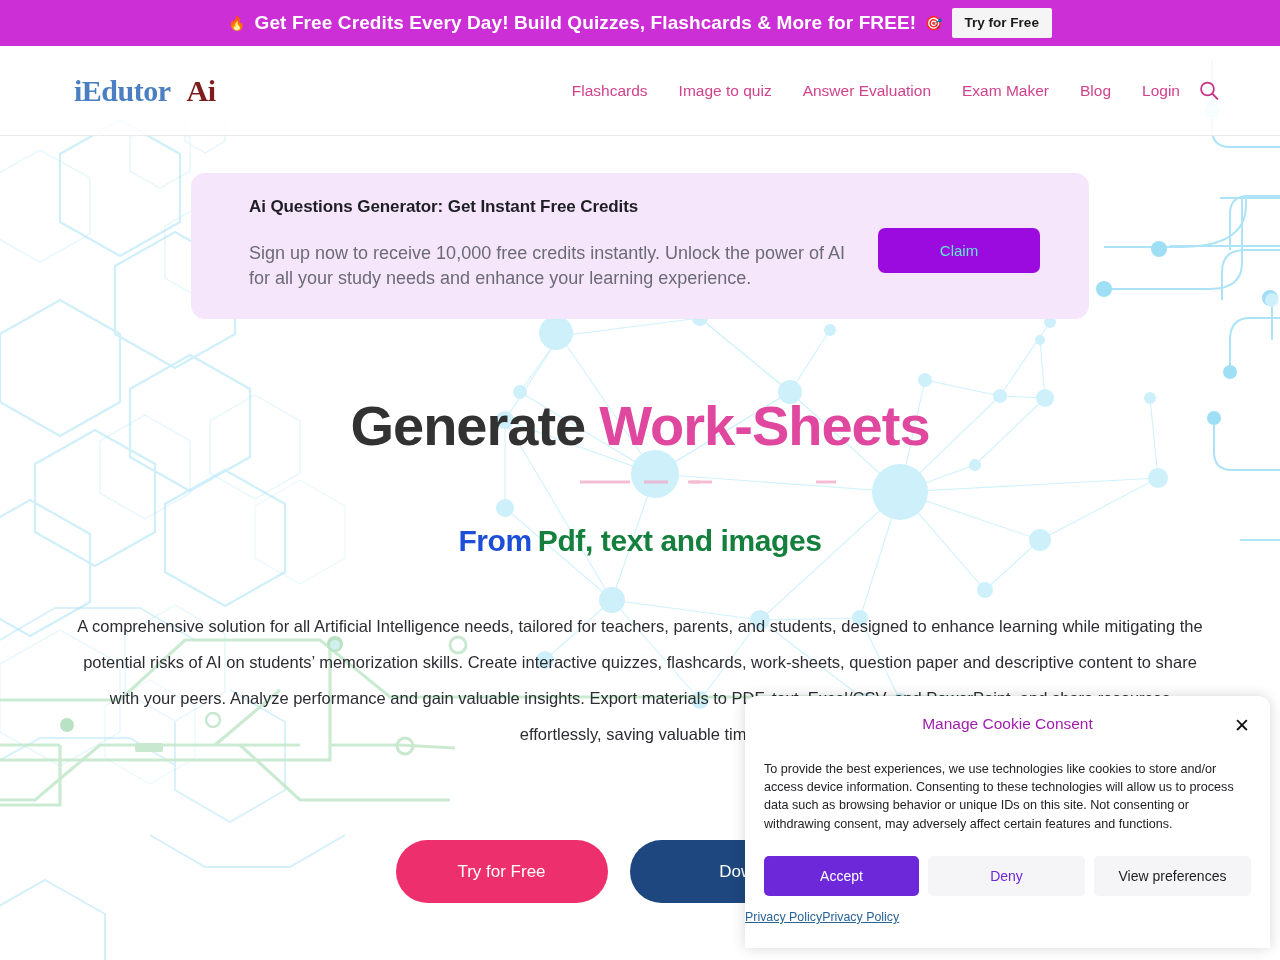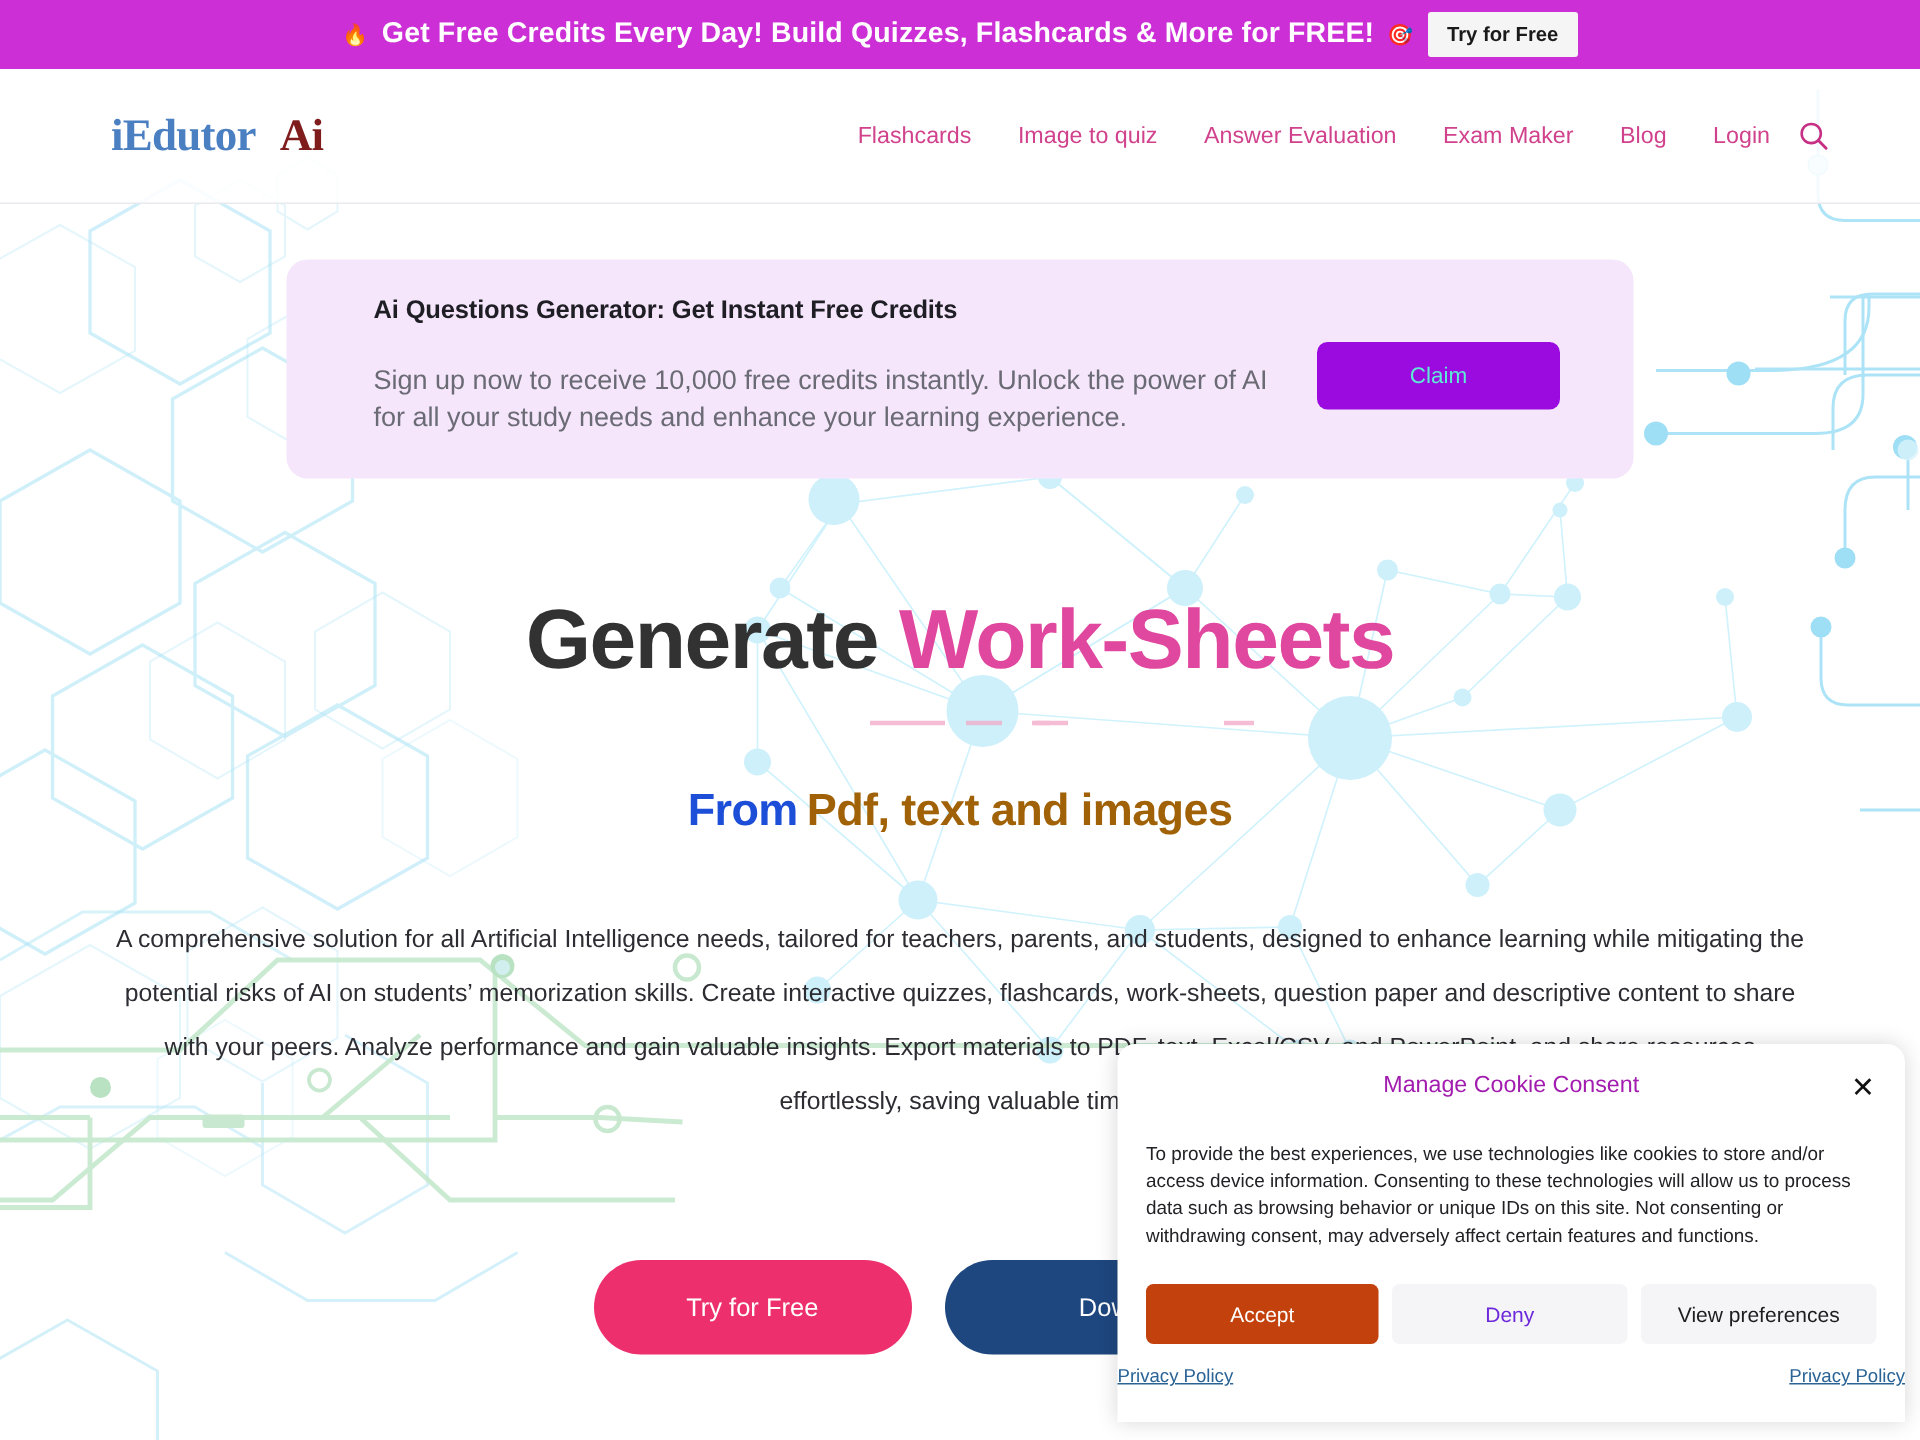--- a/index.html
+++ b/index.html
@@ -82,21 +82,21 @@
     position:absolute; top:395px; width:1280px; text-align:center;
     font-size: 56px; font-weight: 700; letter-spacing: -1px; line-height: 1.1;
   }
   .hero-h1 .h-dark { color: #323232; }
   .hero-h1 .h-pink { color: #e0479e; margin-left: 14px; }
   .hero-h2 {
     position:absolute; top:524px; width:1280px; text-align:center;
     font-size: 30px; font-weight: 700; letter-spacing:-.4px;
   }
   .hero-h2 .s-grey { color: #1d4ed8; }
-  .hero-h2 .s-purple { color: #a16207; margin-left: 6px; }
+  .hero-h2 .s-purple { color: #15803d; margin-left: 6px; }
   .hero-para {
     position:absolute; top:608px; left: 70px; width: 1140px;
     text-align:center; font-size: 16.5px; line-height: 36px; color: #2c2c32;
     font-weight: 400;
   }
   .cta-row {
     position:absolute; top: 840px; left:0; width: 1280px;
     display:flex; justify-content:center; gap: 22px; z-index: 11;
   }
   .btn-pill {
@@ -129,26 +129,26 @@
   }
   .cookie-btns {
     position:absolute; top: 160px; left: 19px; width: 487px;
     display:flex; gap: 9px;
   }
   .ck-btn {
     height: 40px; border-radius: 5px; cursor:pointer; border:none;
     font-family:"Liberation Sans", sans-serif; font-size: 14px;
     display:flex; align-items:center; justify-content:center;
   }
-  .ck-accept { background:#c2410c; color:#fff; width: 155px; }
+  .ck-accept { background:#6d28d9; color:#fff; width: 155px; }
   .ck-deny   { background:#f5f5f7; color:#6d28d9; width: 157px; }
   .ck-prefs  { background:#f5f5f7; color:#1d1d1f; width: 157px; }
   .cookie-links {
     position:absolute; top: 214px; left:0; width:100%;
-    display:flex; justify-content:space-between; gap: 14px;
+    display:flex; justify-content:flex-start; 
   }
   .cookie-links a {
     color:#2a6496; font-size: 12.4px; text-decoration: underline;
   }
 </style>
 </head>
 <body>
 
 <div id="page">
 

